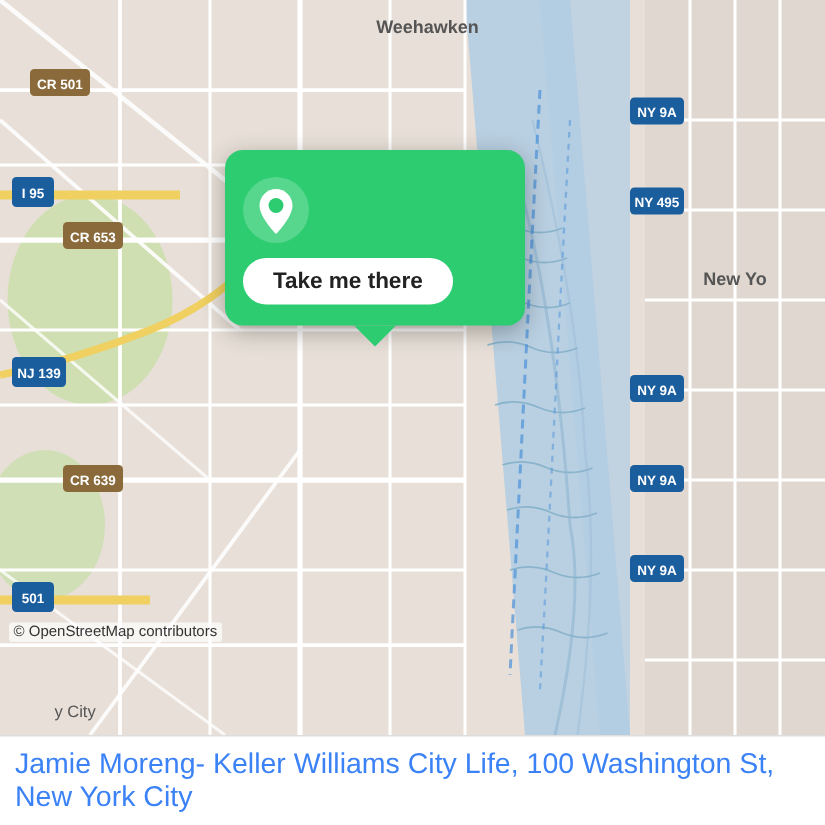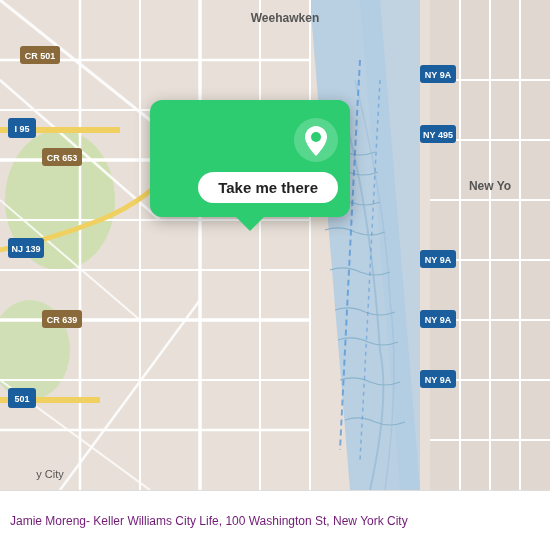--- a/index.html
+++ b/index.html
@@ -30,21 +30,21 @@
     
     .popup-card {
       position: absolute;
       top: 100px;
       left: 150px;
       width: 200px;
       background: #2ecc71;
       border-radius: 12px;
       display: flex;
       flex-direction: column;
-      align-items: flex-end;
+      align-items: flex-start;
       padding: 18px 12px 14px 12px;
       z-index: 10;
       box-shadow: 0 4px 16px rgba(0,0,0,0.3);
     }
 
     .popup-card::after {
       content: '';
       position: absolute;
       bottom: -14px;
       left: 50%;
@@ -78,22 +78,22 @@
       height: 60px;
       background: white;
       border-top: 1px solid #ddd;
       display: flex;
       align-items: center;
       justify-content: space-between;
       padding: 0 12px 0 10px;
     }
 
     .footer-text {
-      font-size: 12px;
-      color: #701a75;
+      font-size: 19px;
+      color: #3b82f6;
       flex: 1;
     }
 
     .moovit-logo {
       display: flex;
       align-items: center;
       gap: 6px;
     }
 
     .moovit-m {
@@ -223,20 +223,23 @@
     <text x="438" y="383" text-anchor="middle" font-size="9" fill="white" font-weight="bold">NY 9A</text>
 
     <text x="285" y="22" text-anchor="middle" font-size="12" fill="#555" font-weight="bold">Weehawken</text>
     <text x="490" y="190" text-anchor="middle" font-size="12" fill="#555" font-weight="bold">New Yo</text>
     <text x="50" y="478" text-anchor="middle" font-size="11" fill="#555">y City</text>
 
     <path d="M 360 60 Q 355 150 350 250 Q 345 350 340 450" stroke="#4a90d9" stroke-width="2" fill="none" stroke-dasharray="6,4" opacity="0.7"></path>
     <path d="M 380 80 Q 375 170 370 270 Q 365 370 360 460" stroke="#4a90d9" stroke-width="1.5" fill="none" stroke-dasharray="4,4" opacity="0.5"></path>
   </svg>
 
+  <div class="attribution">
+    <span>© OpenStreetMap contributors</span>
+  </div>
 
   <div class="popup-card">
 
     <svg class="location-icon" viewBox="0 0 44 44" xmlns="http://www.w3.org/2000/svg">
       <circle cx="22" cy="22" r="22" fill="rgba(255,255,255,0.2)"></circle>
       <path d="M22 8 C16 8 11 13 11 19 C11 27 22 38 22 38 C22 38 33 27 33 19 C33 13 28 8 22 8 Z" fill="white"></path>
       <circle cx="22" cy="19" r="5" fill="#2ecc71"></circle>
     </svg>
     <button class="take-me-there-btn">Take me there</button>
   </div>

